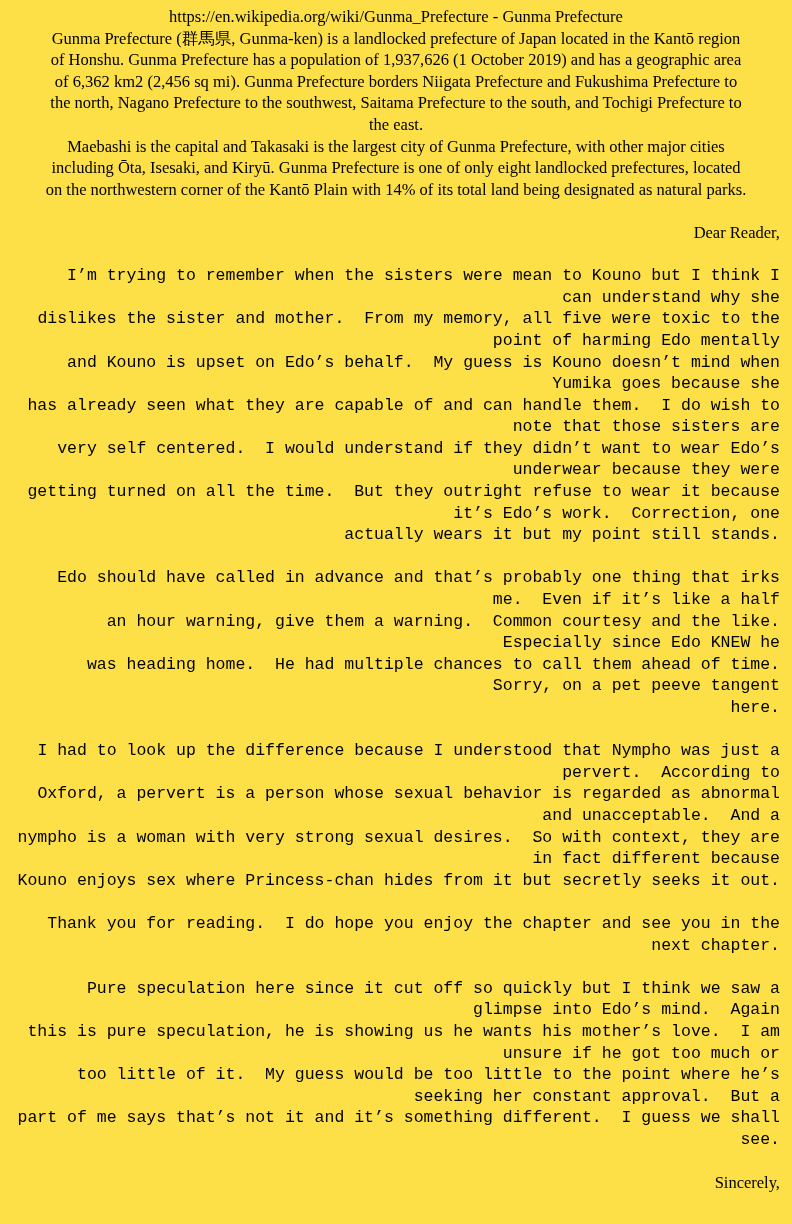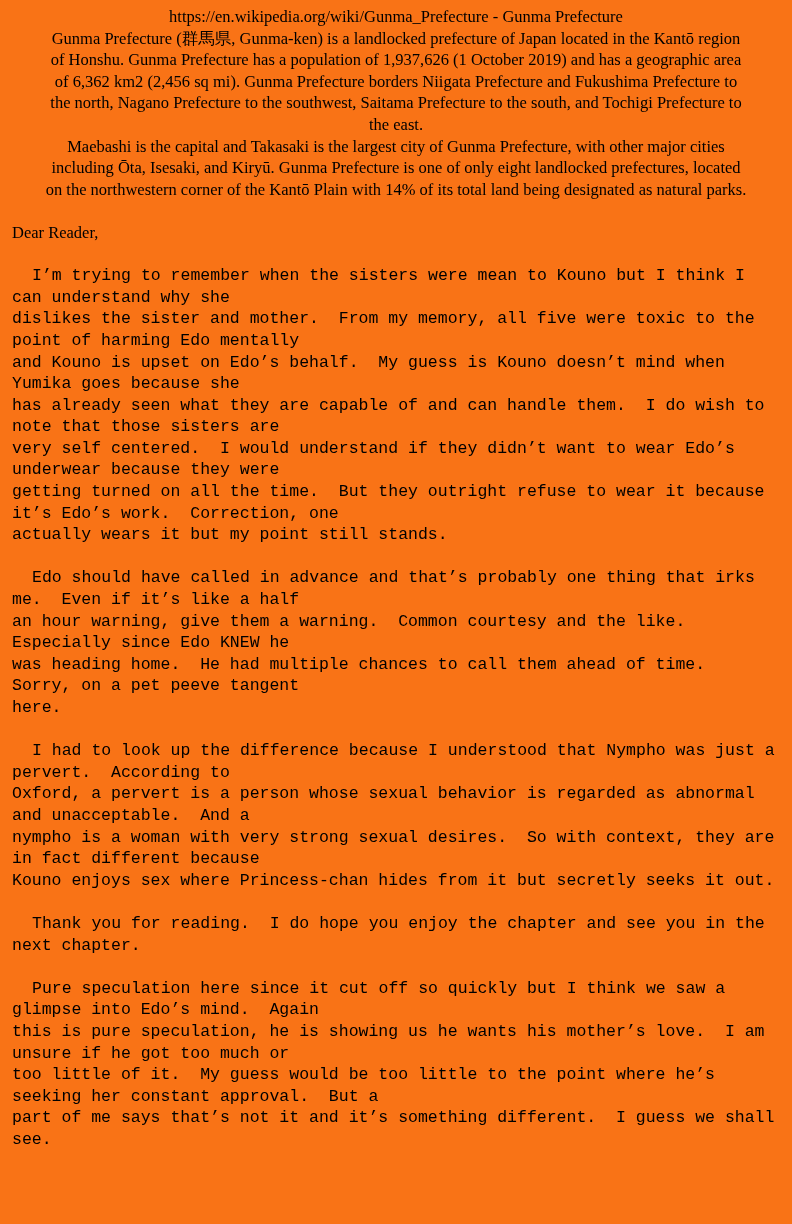--- a/index.html
+++ b/index.html
@@ -11,28 +11,28 @@
     font-family: "Liberation Serif", "DejaVu Serif", serif;
     font-size: 16.5px;
     line-height: 21.6px;
     overflow: hidden;
   }
   .page {
     box-sizing: border-box;
     width: 792px;
     height: 1224px;
     padding: 6px 12px 4px 12px;
-    background: #f97316;
+    background: #fde047;
   }
   p {
     margin: 0;
     white-space: pre-wrap;
   }
   .center { text-align: center; }
-  .left   { text-align: left; }
+  .left   { text-align: right; }
   .indent { text-indent: 20px; font-family: Liberation Mono, monospace; }
   .gap    { margin-top: 21.6px; }
 </style>
 </head>
 <body>
 
 <div class="page">
 
   <section>
     <p class="center">https://en.wikipedia.org/wiki/Gunma_Prefecture - Gunma Prefecture</p>
@@ -67,16 +67,17 @@
 nympho is a woman with very strong sexual desires.  So with context, they are in fact different because
 Kouno enjoys sex where Princess-chan hides from it but secretly seeks it out.</p>
 
     <p class="left gap indent">Thank you for reading.  I do hope you enjoy the chapter and see you in the next chapter.</p>
 
     <p class="left gap indent">Pure speculation here since it cut off so quickly but I think we saw a glimpse into Edo’s mind.  Again
 this is pure speculation, he is showing us he wants his mother’s love.  I am unsure if he got too much or
 too little of it.  My guess would be too little to the point where he’s seeking her constant approval.  But a
 part of me says that’s not it and it’s something different.  I guess we shall see.</p>
 
+    <p class="left gap">Sincerely,</p>
 
   </section>
 
 </div>
 
 </body></html>

